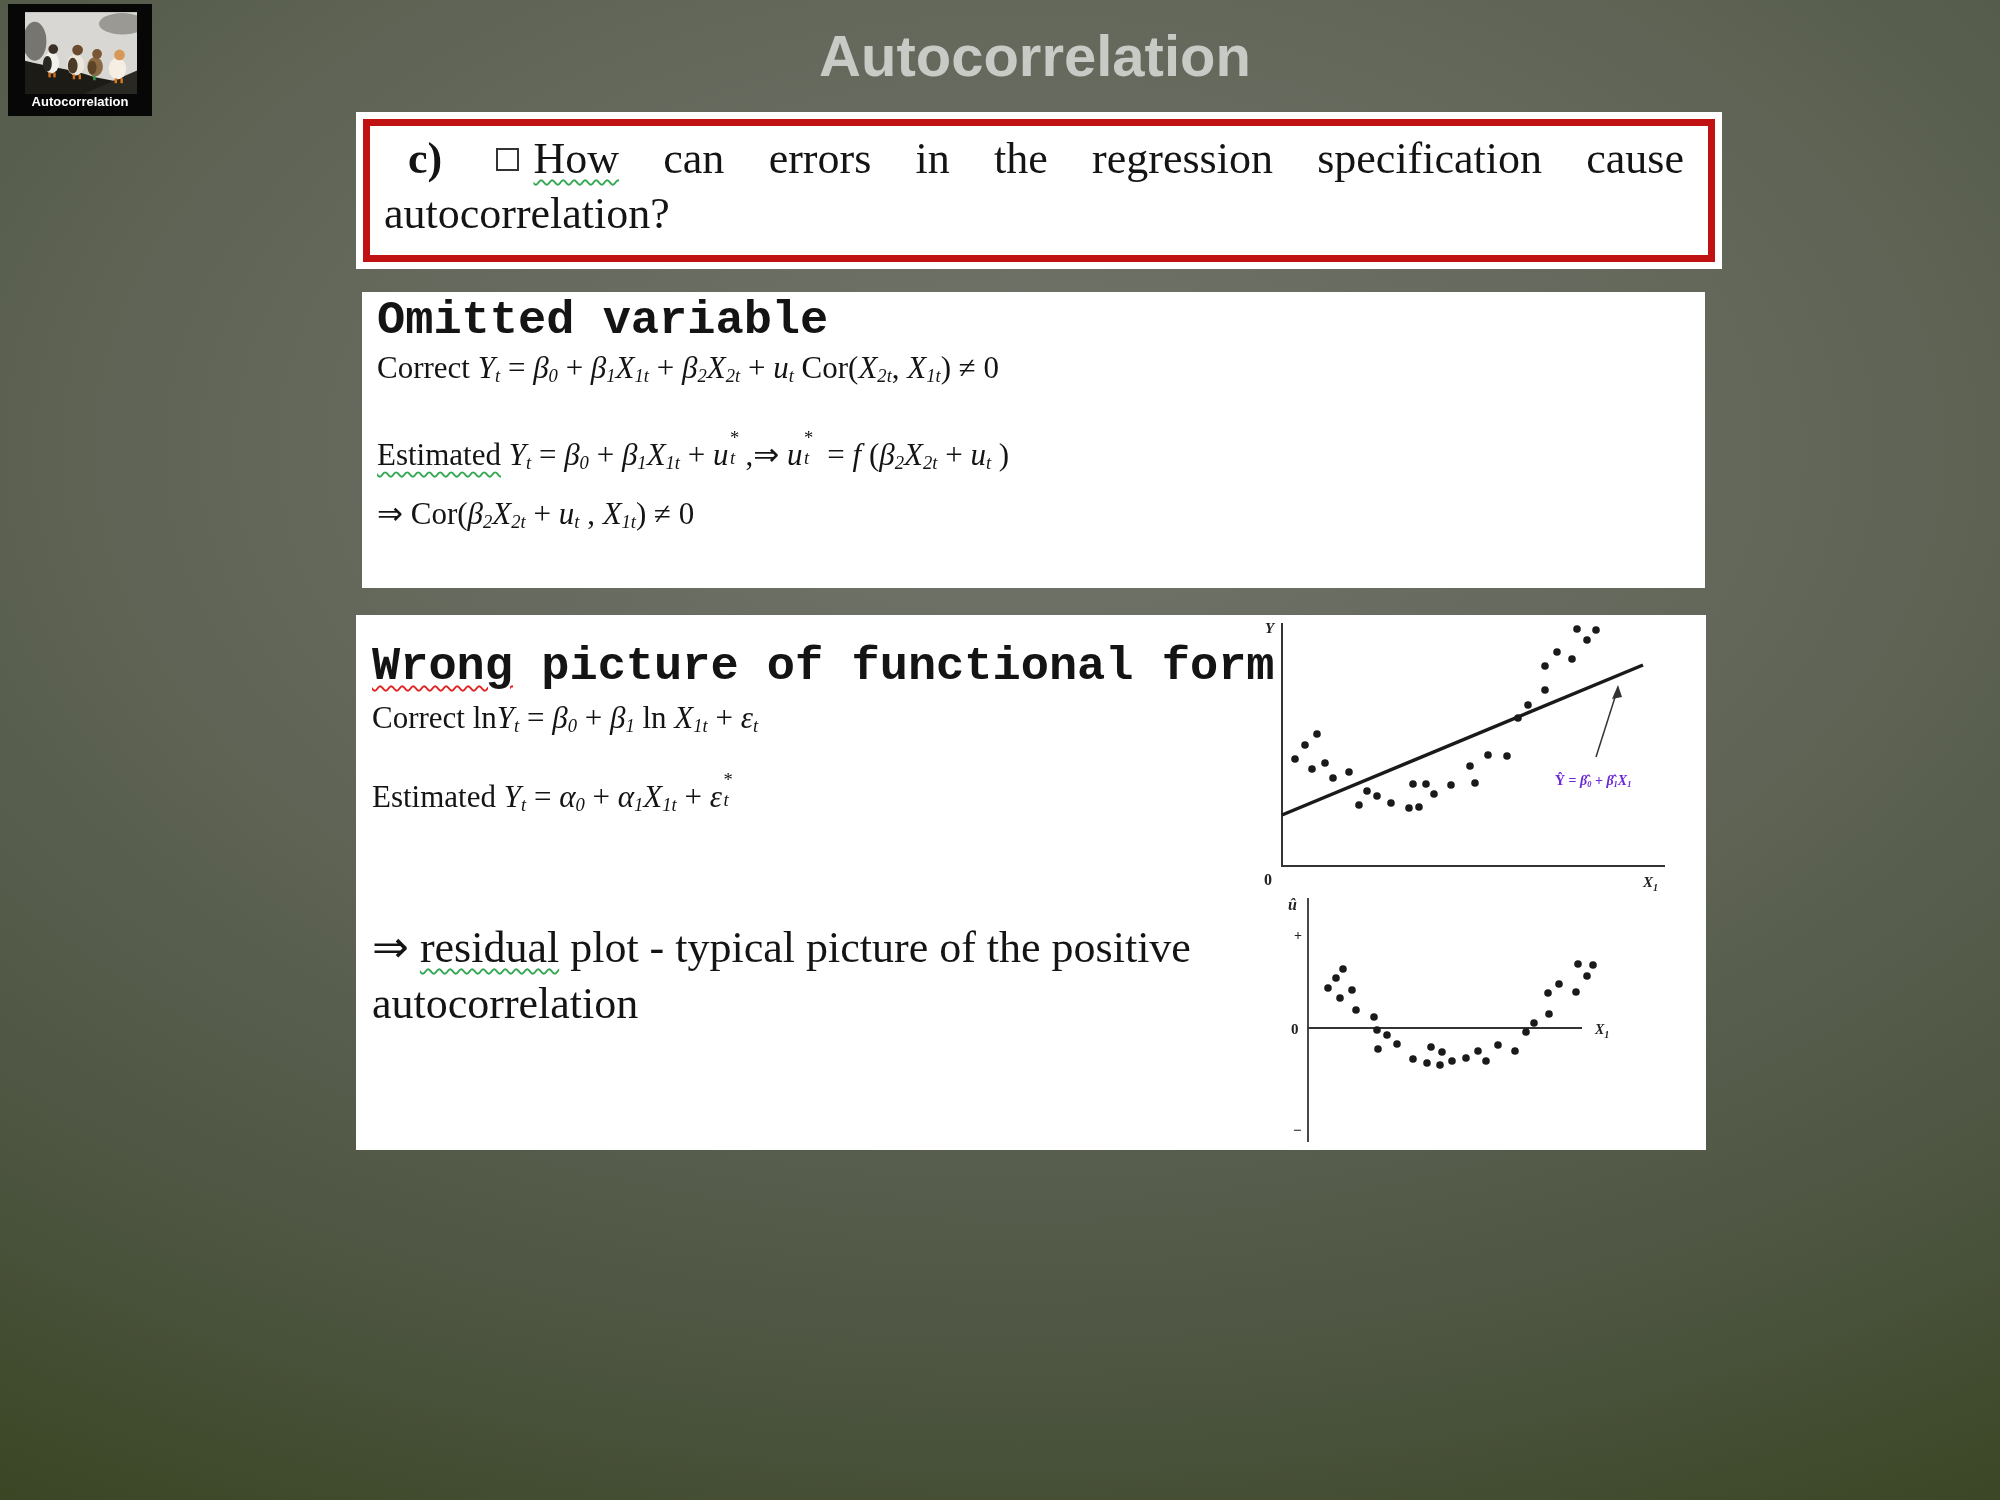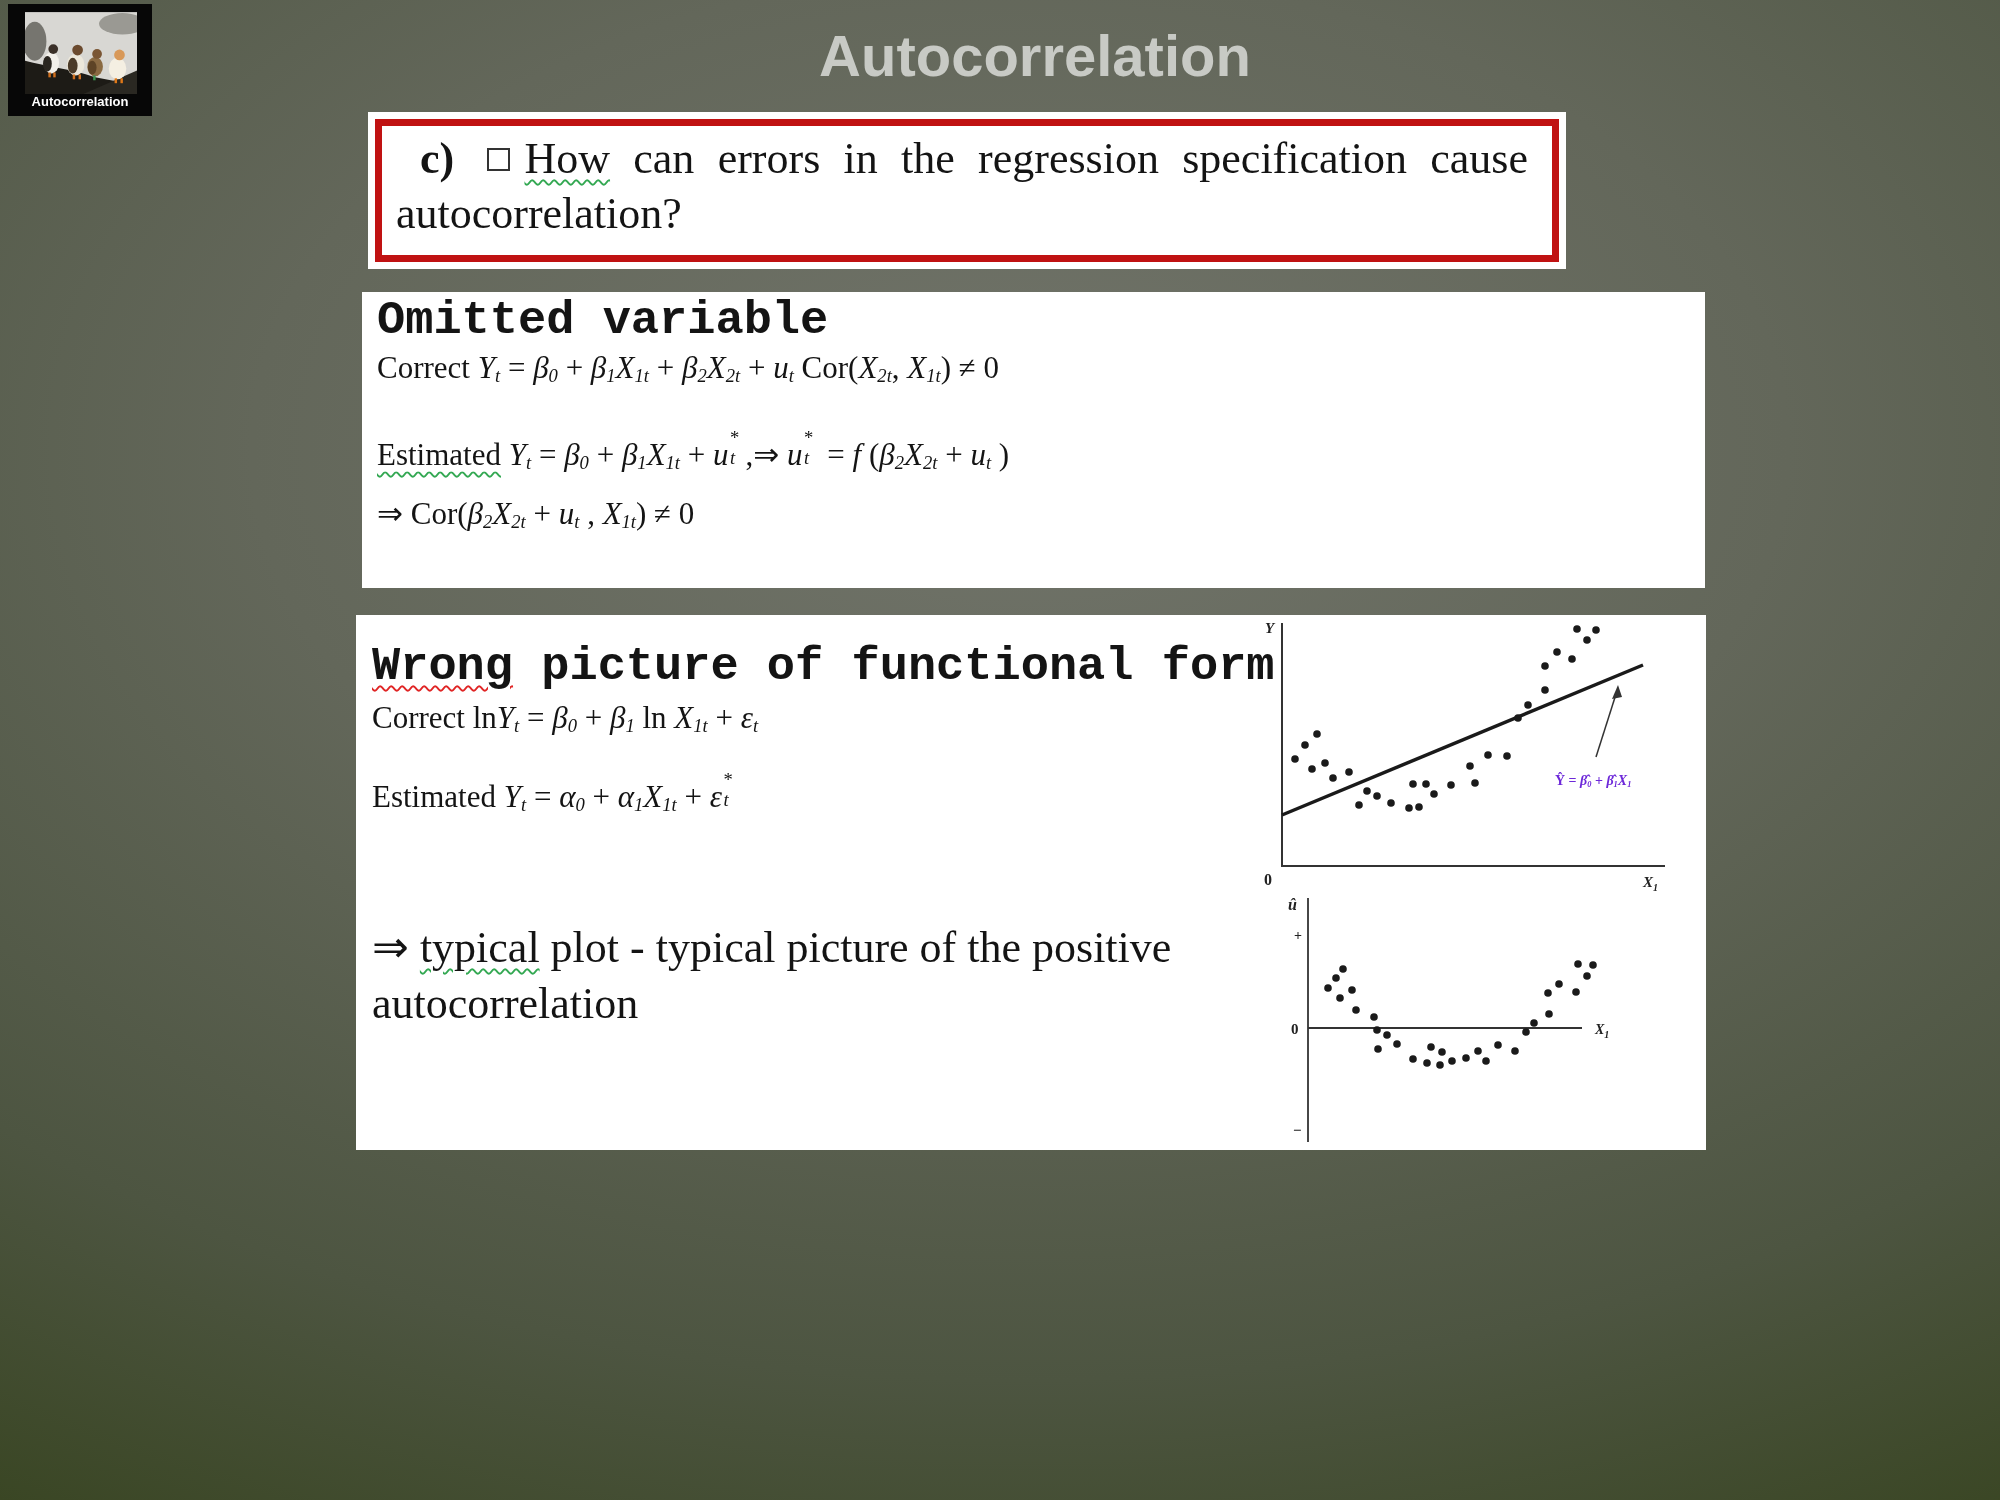--- a/index.html
+++ b/index.html
@@ -12,22 +12,22 @@
   
   .thumb{left:8px;top:4px;width:144px;height:112px;background:#070707;}
   .thumb-caption{position:absolute;left:0;top:90px;width:100%;text-align:center;
     color:#ffffff;font:bold 13px "Liberation Sans",sans-serif;}
 
   
   .title{top:22px;left:1035px;transform:translateX(-50%);
     font:bold 58px "Liberation Sans",sans-serif;color:#c8cac5;white-space:nowrap;}
 
   
-  .qbox{left:356px;top:112px;width:1198px;height:157px;background:#ffffff;
-    box-sizing:border-box;padding:7px;margin-left:12px;}
+  .qbox{left:356px;top:112px;width:1366px;height:157px;background:#ffffff;
+    box-sizing:border-box;padding:7px;}
   .qbox-inner{box-sizing:border-box;width:100%;height:100%;
     border:7px solid #c01212;padding:5px 24px 5px 14px;}
   .qtext{margin:0;font-size:44px;line-height:55px;color:#141414;
     text-align:justify;text-indent:24px;}
 
   
   .wbox{background:#ffffff;color:#141414;}
   .box1{left:362px;top:292px;width:1343px;height:296px;}
   .box2{left:356px;top:615px;width:1350px;height:535px;}
   .bhead{font-weight:bold;font-size:47px;white-space:nowrap;font-family:Liberation Mono, monospace;}
@@ -103,21 +103,21 @@
     <div class="abs bhead" style="left:15px;top:2px;">Omitted variable</div>
     <div class="abs mline" style="left:15px;top:58px;"><span class="m-r">Correct  </span><span class="m-i">Y</span><span class="m-sub">t</span><span class="m-r"> = </span><span class="m-i">β</span><span class="m-sub">0</span><span class="m-r"> + </span><span class="m-i">β</span><span class="m-sub">1</span><span class="m-i">X</span><span class="m-sub">1t</span><span class="m-r"> + </span><span class="m-i">β</span><span class="m-sub">2</span><span class="m-i">X</span><span class="m-sub">2t</span><span class="m-r"> + </span><span class="m-i">u</span><span class="m-sub">t</span><span class="m-r">  Cor(</span><span class="m-i">X</span><span class="m-sub">2t</span><span class="m-r">, </span><span class="m-i">X</span><span class="m-sub">1t</span><span class="m-r">) ≠ 0</span></div>
     <div class="abs mline" style="left:15px;top:144px;"><span class="m-r wavy-green">Estimated</span><span class="m-r"> </span><span class="m-i">Y</span><span class="m-sub">t</span><span class="m-r"> = </span><span class="m-i">β</span><span class="m-sub">0</span><span class="m-r"> + </span><span class="m-i">β</span><span class="m-sub">1</span><span class="m-i">X</span><span class="m-sub">1t</span><span class="m-r"> + </span><span class="m-i">u</span><span class="ss"><span class="ss-sup">*</span><span class="ss-sub">t</span></span><span class="m-r">,⇒ </span><span class="m-i">u</span><span class="ss"><span class="ss-sup">*</span><span class="ss-sub">t</span></span><span class="m-r"> = </span><span class="m-i">f</span><span class="m-r"> (</span><span class="m-i">β</span><span class="m-sub">2</span><span class="m-i">X</span><span class="m-sub">2t</span><span class="m-r"> + </span><span class="m-i">u</span><span class="m-sub">t</span><span class="m-r"> )</span></div>
     <div class="abs mline" style="left:15px;top:203px;"><span class="m-r">⇒ Cor(</span><span class="m-i">β</span><span class="m-sub">2</span><span class="m-i">X</span><span class="m-sub">2t</span><span class="m-r"> + </span><span class="m-i">u</span><span class="m-sub">t</span><span class="m-r"> , </span><span class="m-i">X</span><span class="m-sub">1t</span><span class="m-r">) ≠ 0</span></div>
   </div>
 
   <div class="abs wbox box2">
     <div class="abs bhead" style="left:16px;top:25px;"><span class="m-r wavy-red m-b">Wrong</span><span class="m-r m-b"> picture of functional form</span></div>
     <div class="abs mline" style="left:16px;top:85px;"><span class="m-r">Correct ln</span><span class="m-i">Y</span><span class="m-sub">t</span><span class="m-r"> = </span><span class="m-i">β</span><span class="m-sub">0</span><span class="m-r"> + </span><span class="m-i">β</span><span class="m-sub">1</span><span class="m-r"> ln </span><span class="m-i">X</span><span class="m-sub">1t</span><span class="m-r"> + </span><span class="m-i">ε</span><span class="m-sub">t</span></div>
     <div class="abs mline" style="left:16px;top:163px;"><span class="m-r">Estimated </span><span class="m-i">Y</span><span class="m-sub">t</span><span class="m-r"> = </span><span class="m-i">α</span><span class="m-sub">0</span><span class="m-r"> + </span><span class="m-i">α</span><span class="m-sub">1</span><span class="m-i">X</span><span class="m-sub">1t</span><span class="m-r"> + </span><span class="m-i">ε</span><span class="ss"><span class="ss-sup">*</span><span class="ss-sub">t</span></span></div>
-    <div class="abs ftext" style="left:16px;top:305px;width:880px;"><span class="m-r">⇒ </span><span class="m-r wavy-green">typical</span><span class="m-r"> plot -  typical picture of the positive autocorrelation</span></div>
+    <div class="abs ftext" style="left:16px;top:305px;width:880px;"><span class="m-r">⇒ </span><span class="m-r wavy-green">residual</span><span class="m-r"> plot -  typical picture of the positive autocorrelation</span></div>
 
     <svg class="abs" style="left:894px;top:2px;" width="452" height="278" viewBox="0 0 452 278">
       <line x1="32" y1="6" x2="32" y2="250" stroke="#333" stroke-width="2"></line>
       <line x1="32" y1="249" x2="415" y2="249" stroke="#333" stroke-width="2"></line>
       <text x="15" y="16" font-size="15" font-style="italic" font-weight="bold">Y</text>
       <text x="14" y="268" font-size="16" font-weight="bold">0</text>
       <text x="393" y="270" font-size="15" font-style="italic" font-weight="bold"><tspan>X</tspan><tspan dy="4" font-size="10">1</tspan></text>
       <line x1="346" y1="140" x2="367" y2="74" stroke="#333" stroke-width="1.5"></line>
       <polygon points="368,68 362,82 372,80" fill="#333"></polygon>
       <g>

